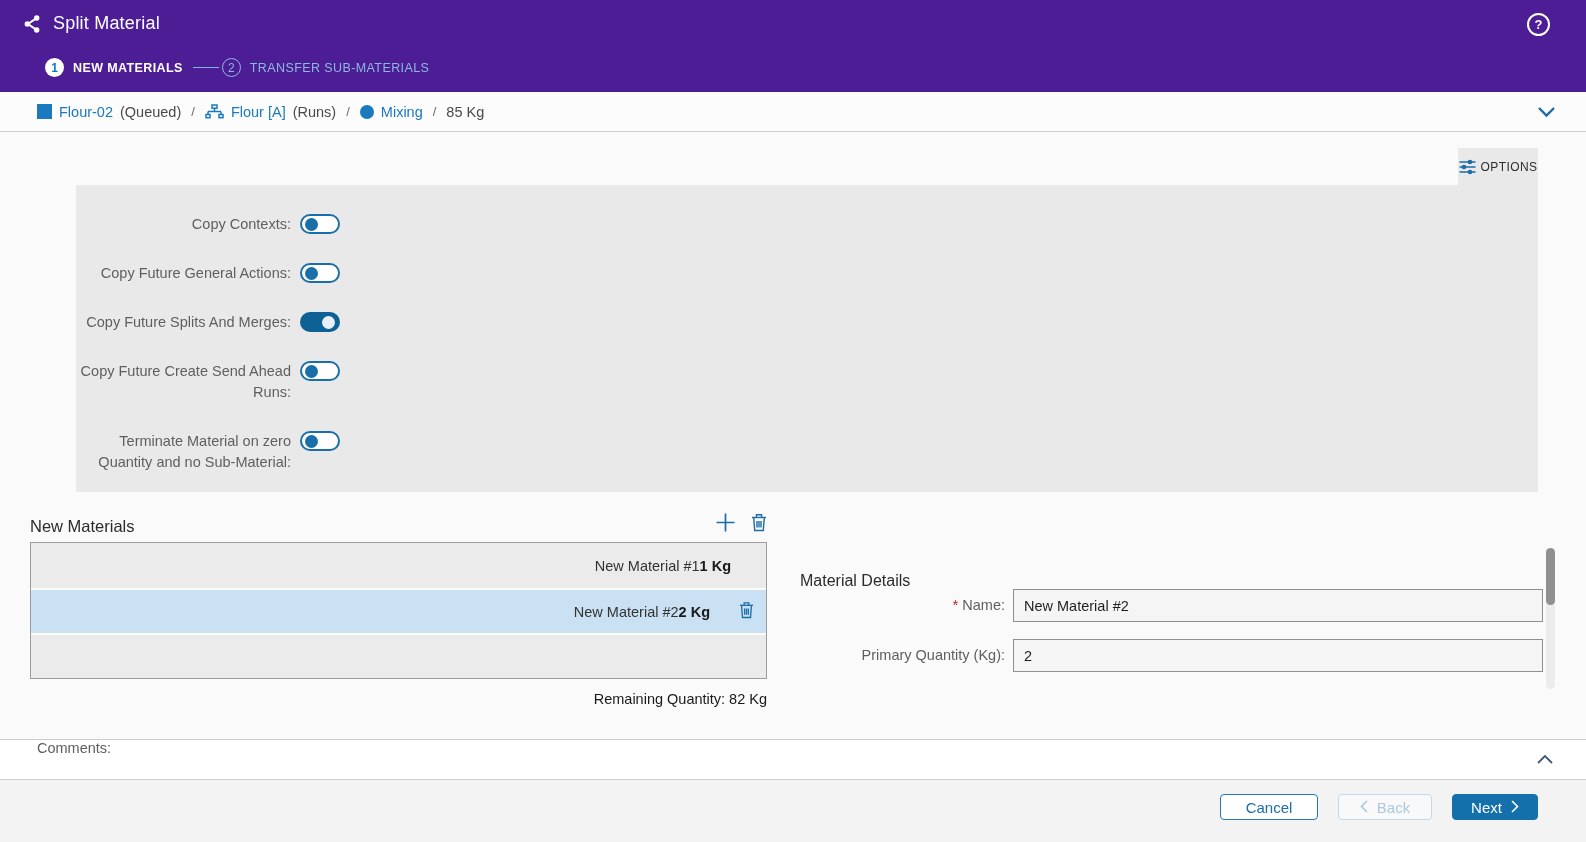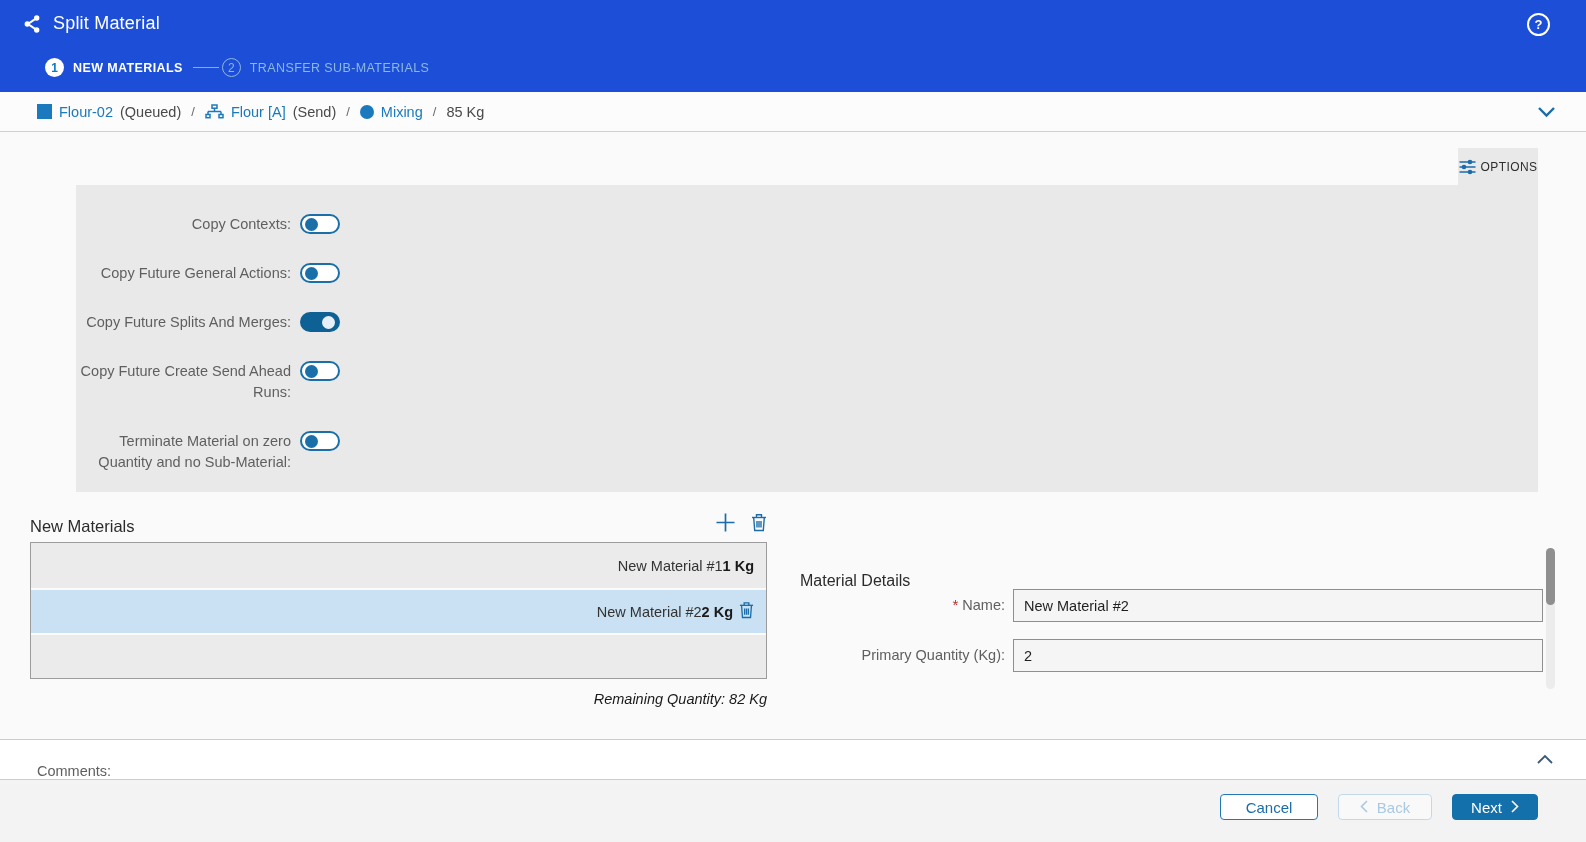--- a/index.html
+++ b/index.html
@@ -1,21 +1,21 @@
 <!DOCTYPE html>
 <html><head>
 <meta charset="utf-8">
 <style>
   * { box-sizing: border-box; margin: 0; padding: 0; }
   html, body { width: 1586px; height: 842px; overflow: hidden; }
   body { font-family: "Liberation Sans", sans-serif; background: #fafafa; }
   .app { position: relative; width: 1586px; height: 842px; background: #fafafa; }
 
   
-  .topbar { position: absolute; top: 0; left: 0; width: 100%; height: 92px; background: #1d4ed8; }
+  .topbar { position: absolute; top: 0; left: 0; width: 100%; height: 92px; background: #4c1d95; }
   .title-row { display: flex; align-items: center; padding: 13px 0 0 22px; }
   .share-ic { display: inline-flex; margin-right: 11px; }
   .page-title { color: #fff; font-size: 18px; font-weight: 400; letter-spacing: 0.2px; }
   .help-btn { position: absolute; top: 13px; right: 36px; width: 23px; height: 23px; border-radius: 50%;
               border: 2px solid #fff; background: transparent; color: #fff; font-size: 13px; font-weight: 700;
               display: flex; align-items: center; justify-content: center; cursor: pointer; font-family: inherit; }
   .steps { position: absolute; left: 45px; top: 58px; display: flex; align-items: center; }
   .step-circle { width: 19px; height: 19px; border-radius: 50%; font-size: 12px; display: flex;
                  align-items: center; justify-content: center; flex: 0 0 auto; }
   .step-circle.active { background: #fff; color: #0b79c9; font-weight: 700; }
@@ -58,44 +58,44 @@
                justify-content: space-between; align-items: flex-end; }
   .nm-title { font-size: 16.5px; font-weight: 400; color: #2b2b2b; }
   .nm-actions { display: flex; gap: 15px; align-items: center; }
   .icon-btn { background: none; border: none; cursor: pointer; padding: 0; display: inline-flex; }
   .nm-list { position: absolute; left: 30px; top: 542px; width: 737px; border: 1px solid #9c9c9c; text-align: right; }
   .list-row { height: 45px; background: #ebebeb; display: flex; align-items: center; padding: 0 12px;
               font-size: 14.5px; color: #333; position: relative; cursor: pointer; }
   .list-row + .list-row { border-top: 2px solid #fbfbfb; }
   .list-row.selected { background: #c9e1f2; }
   .row-name { flex: 1; }
-  .row-qty { font-weight: 700; color: #1a1a1a; margin-right: 0; }
+  .row-qty { font-weight: 700; color: #1a1a1a; margin-right: 23px; }
   .list-row .row-trash { display: none; }
   .list-row.selected .row-trash { display: inline-flex; margin-left: 6px; }
-  .remaining { position: absolute; left: 30px; top: 691px; width: 737px; text-align: right; font-style: italic;
+  .remaining { position: absolute; left: 30px; top: 691px; width: 737px; text-align: right; 
                font-size: 14.5px; color: #1a1a1a; }
 
   
   .md-title { position: absolute; left: 800px; top: 572px; font-size: 16px; font-weight: 400; color: #2b2b2b; }
   .md-label { position: absolute; left: 800px; width: 205px; height: 32px; line-height: 32px; text-align: right;
               color: #5f5f5f; font-size: 14.5px; }
   .md-label .req { color: #b03232; margin-right: 4px; font-size: 15px; }
   .md-input { position: absolute; left: 1013px; width: 530px; height: 33px; background: #f5f5f5;
               border: 1px solid #8f8f8f; padding: 0 10px; font-size: 14.5px; color: #1f1f1f;
               font-family: inherit; border-radius: 0; }
   .name-label { top: 589px; } .name-input { top: 589px; }
   .qty-label { top: 639px; }  .qty-input { top: 639px; }
   .md-scrollbar { position: absolute; left: 1546px; top: 548px; width: 9px; height: 141px; background: #ececec;
                   border-radius: 5px; }
   .md-scrollbar .thumb { width: 9px; height: 57px; background: #8f8f8f; border-radius: 5px; cursor: pointer; }
 
   
   .comments-bar { position: absolute; top: 739px; left: 0; width: 100%; height: 41px; background: #fff;
                   border-top: 1px solid #cccccc; border-bottom: 1px solid #cccccc; display: flex;
-                  align-items: flex-end; padding-left: 37px; }
+                  align-items: flex-start; padding-left: 37px; }
   .comments-label { color: #5f5f5f; font-size: 14.5px; }
   .comments-chevron { position: absolute; right: 32px; top: 14px; cursor: pointer; display: inline-flex; }
   .footer { position: absolute; top: 780px; left: 0; width: 100%; height: 62px; background: #f3f3f3;
             display: flex; justify-content: flex-end; align-items: flex-start; padding: 14px 48px 0 0; gap: 20px; }
   .btn { height: 26px; border-radius: 4px; font-size: 15px; font-family: Liberation Sans, sans-serif; cursor: pointer;
          display: inline-flex; align-items: center; justify-content: center; gap: 9px; }
   .btn-cancel { min-width: 98px; background: #fff; border: 1px solid #2277b5; color: #1b6ca8; }
   .btn-back { min-width: 94px; background: #f9f9f9; border: 1px solid #c3d9ea; color: #a9c9e2; }
   .btn-back.disabled { cursor: default; }
   .btn-next { min-width: 86px; background: #1470ab; border: 1px solid #1470ab; color: #fff; text-align: center; }
@@ -140,21 +140,21 @@
     <span class="crumb-sep">/</span>
     <span class="crumb-ic">
       <svg width="19" height="15" viewBox="0 0 19 15" fill="none" stroke="#1b79bd" stroke-width="1.5">
         <rect x="7" y="1" width="5" height="3.2"></rect>
         <path d="M9.5 4.2 v3.3 M3 7.5 h13 M3 7.5 v3 M16 7.5 v3"></path>
         <rect x="1" y="10.5" width="4" height="3.2"></rect>
         <rect x="14" y="10.5" width="4" height="3.2"></rect>
       </svg>
     </span>
     <span class="crumb-link">Flour [A]</span>
-    <span class="crumb-detail">(Send)</span>
+    <span class="crumb-detail">(Runs)</span>
     <span class="crumb-sep">/</span>
     <span class="crumb-ic">
         <span class="circ-ic"></span>
       </span>
     <span class="crumb-link">Mixing</span>
     <span class="crumb-sep">/</span>
     <span class="crumb-plain">85 Kg</span>
     <span class="crumb-chevron">
       <svg width="19" height="12" viewBox="0 0 19 12">
           <path d="M2 2 L9.5 9.5 L17 2" stroke="#1b6ca8" stroke-width="2.4" fill="none"></path>

